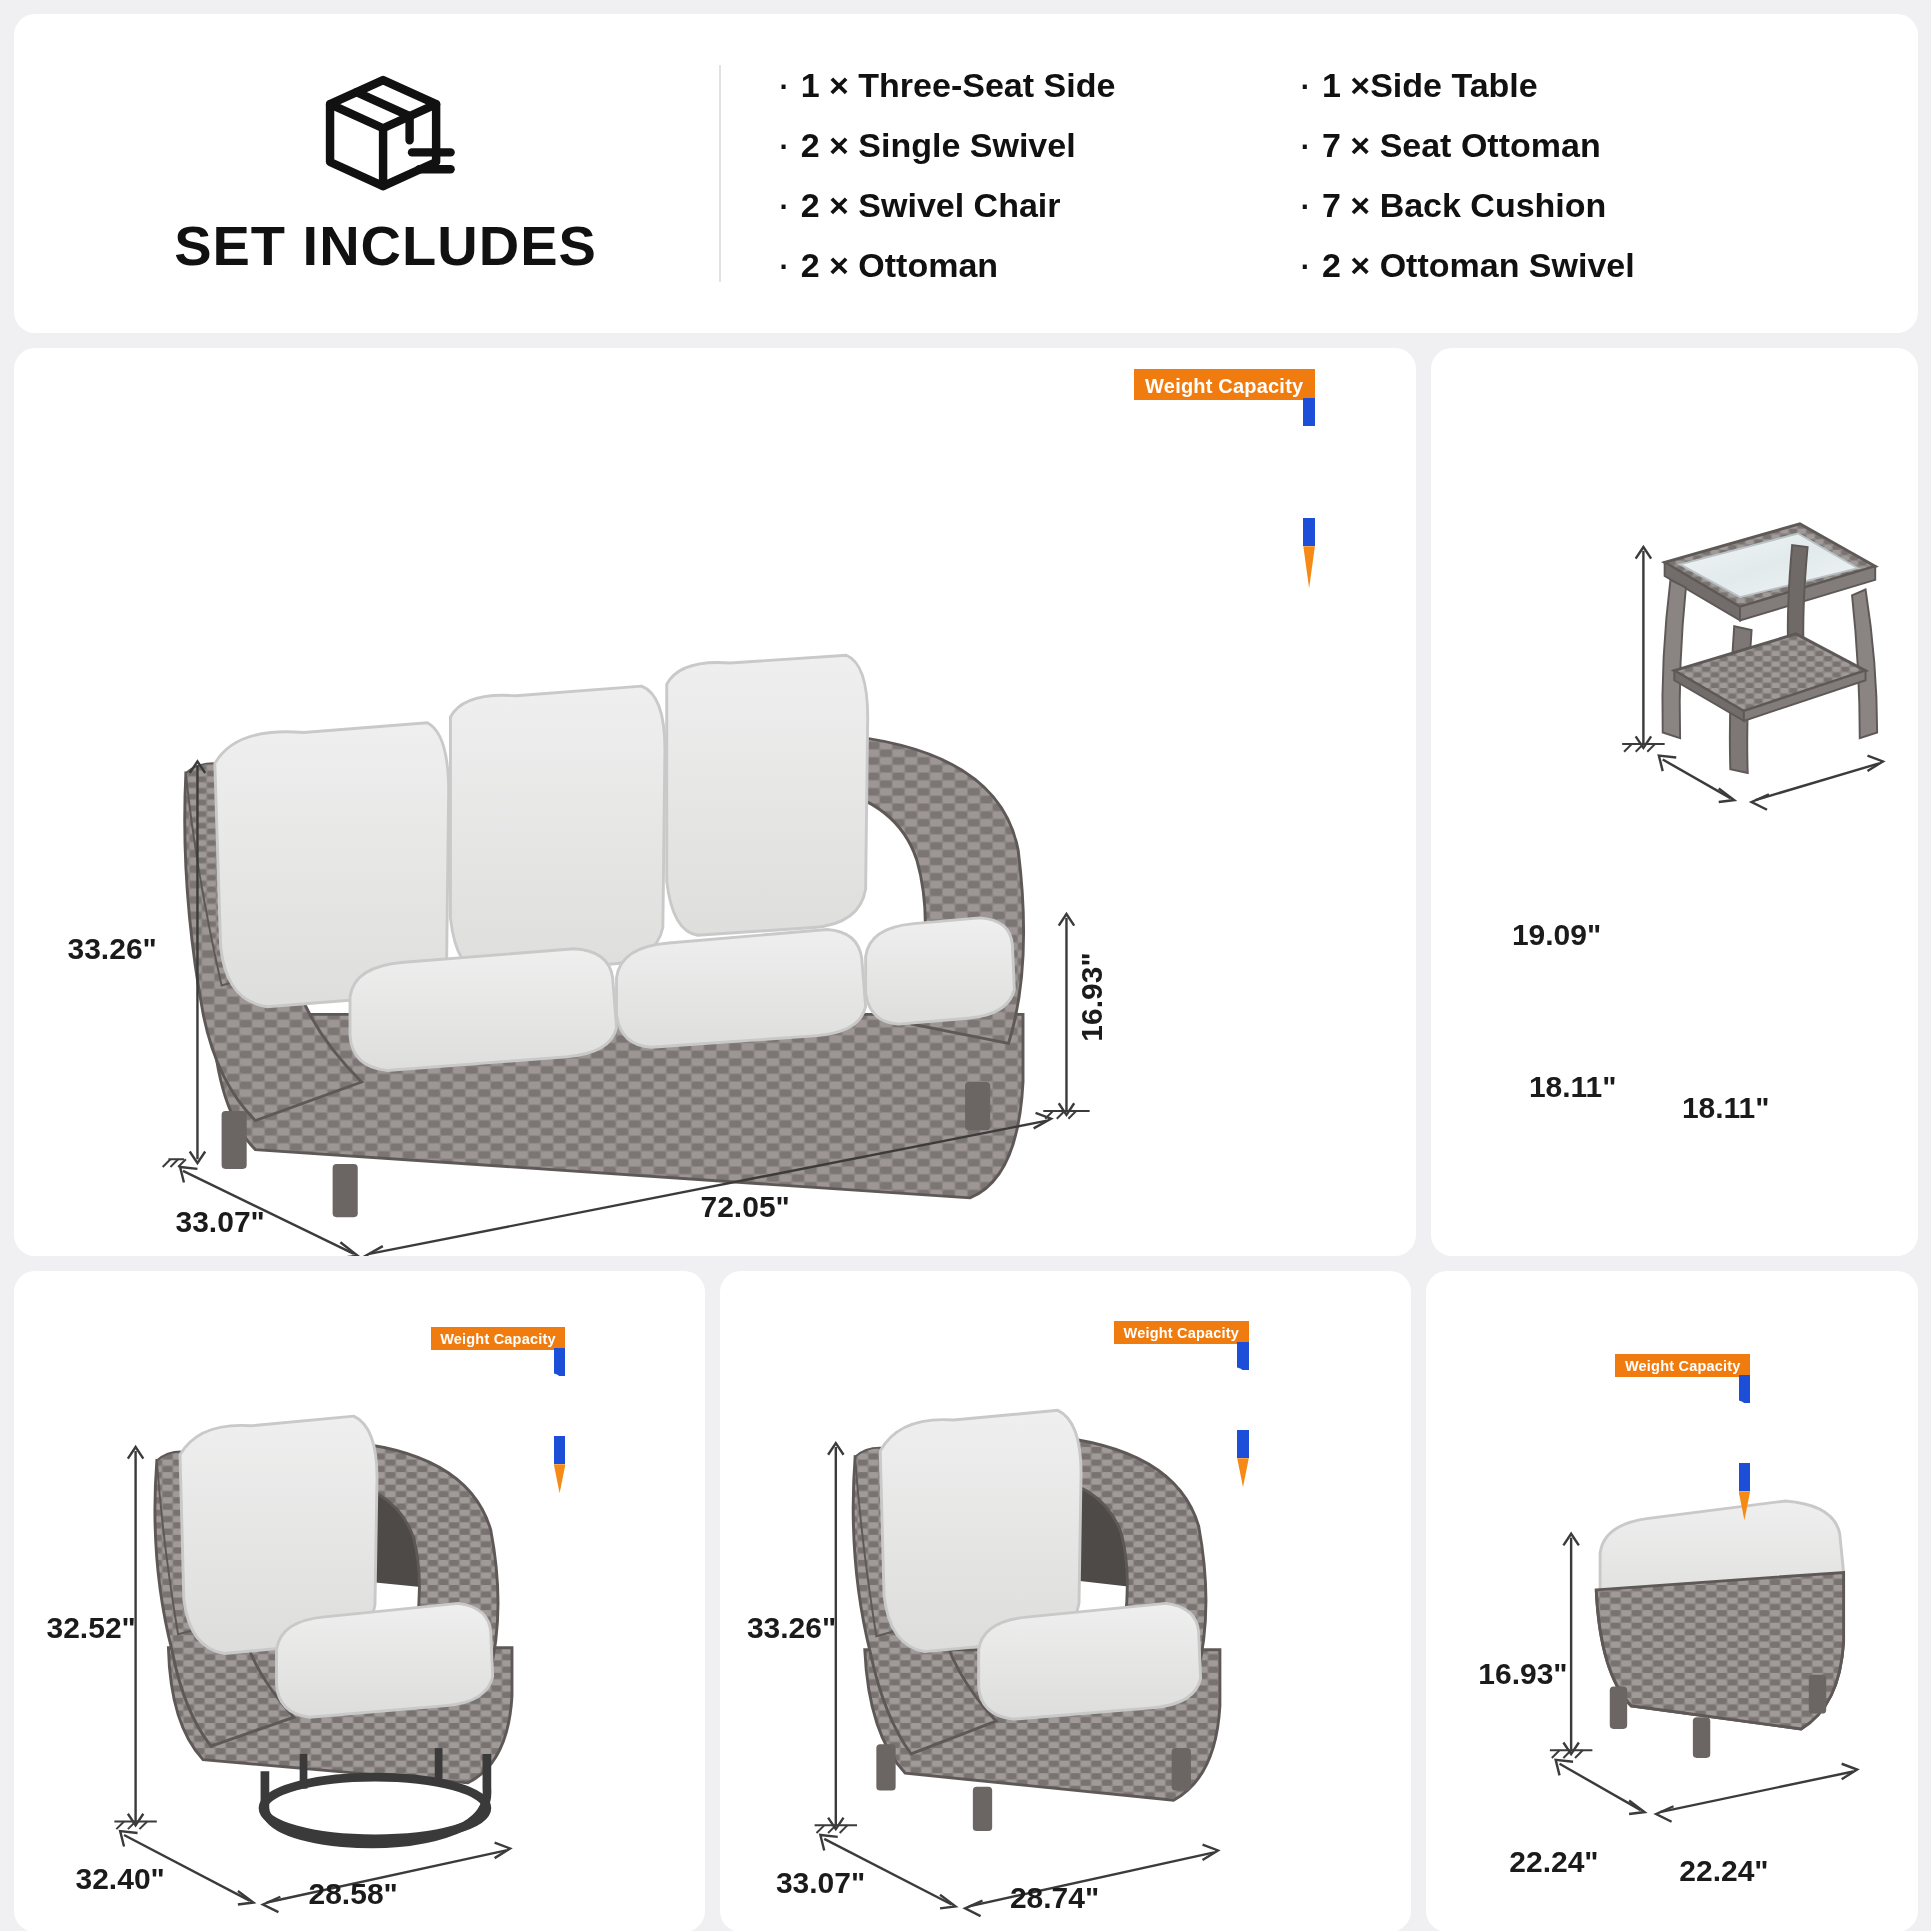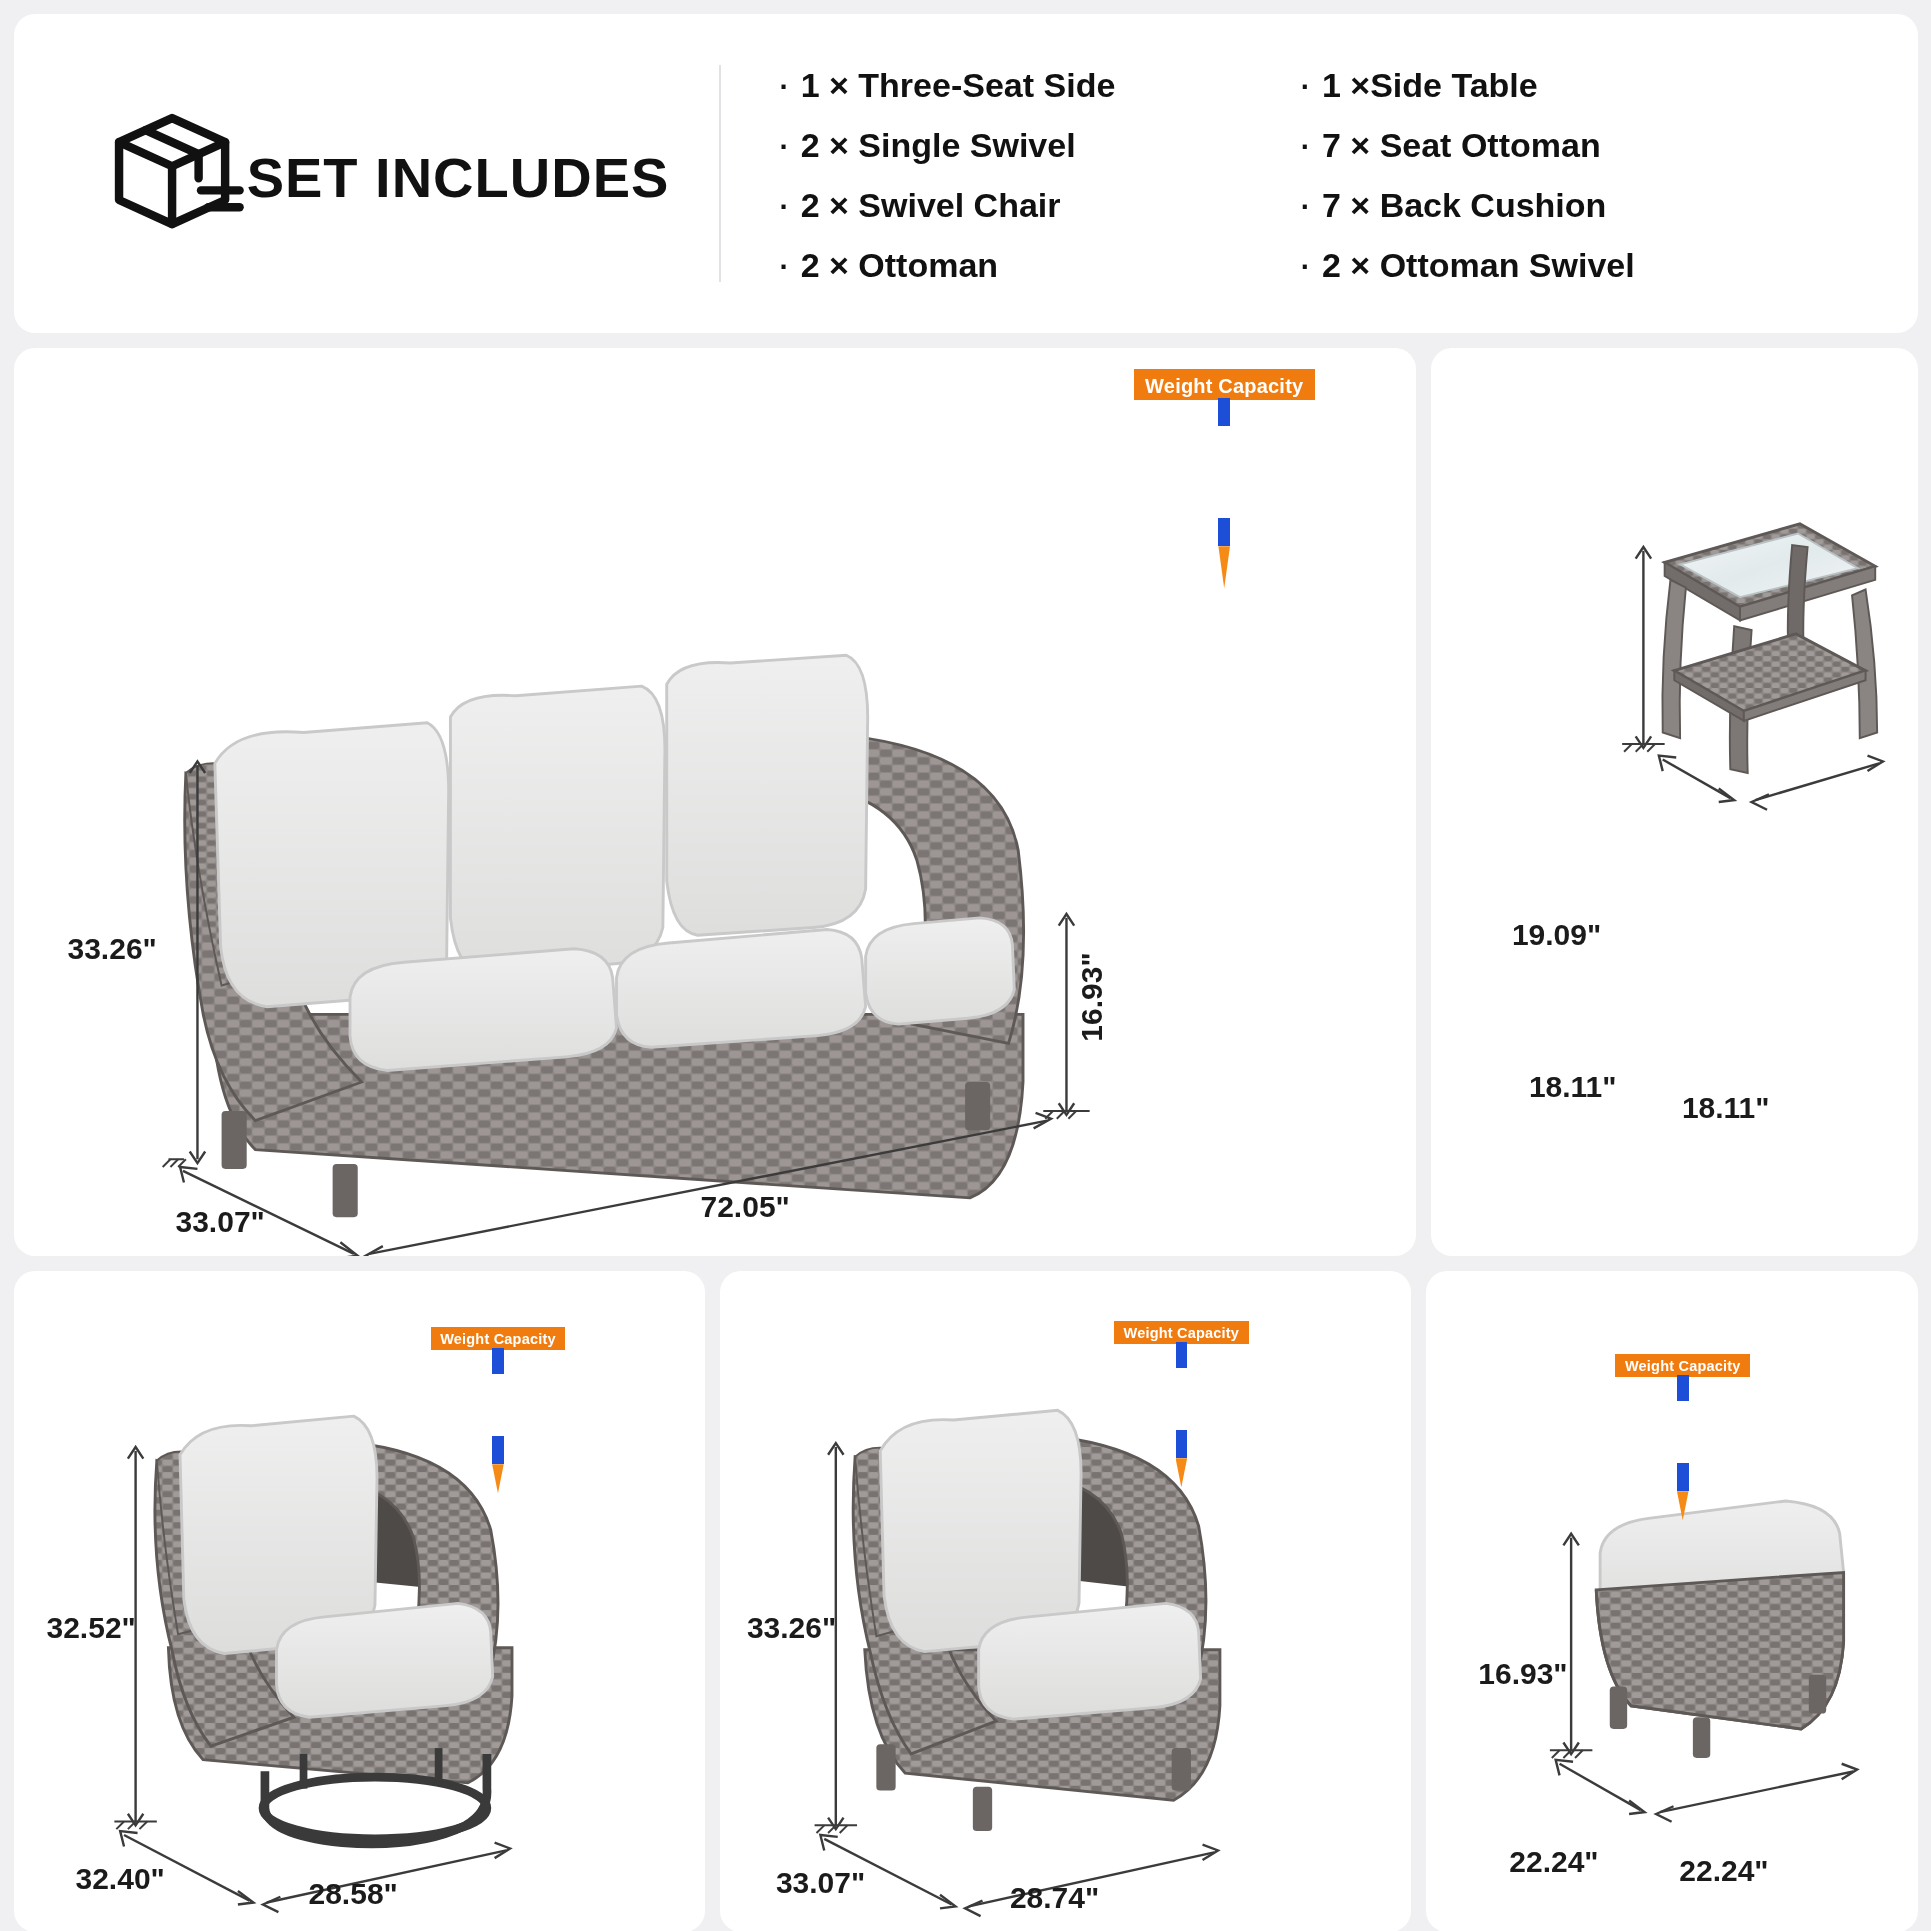--- a/index.html
+++ b/index.html
@@ -23,20 +23,21 @@
     border-radius: 21px;
     height: 319px;
     display: flex;
     align-items: center;
     padding: 0 39px;
     flex: none;
   }
   .includes-left {
     width: 666px;
     display: flex;
+    flex-direction: column;
     align-items: center;
     justify-content: center;
   }
   .box-icon { width: 145px; height: 135px; display:block; }
   .includes-title {
     font-size: 56px;
     font-weight: bold;
     letter-spacing: 1px;
     color: #111;
     margin-top: 9.7px;
@@ -79,21 +80,21 @@
   .card-sofa { width: 1402px; }
   .card-table { flex: 1; }
   .card-swivel { width: 691px; }
   .card-chair { width: 691px; }
   .card-ottoman { flex: 1; }
 
   
   .badge {
     position: absolute;
     color: #fff;
-    text-align: center;
+    text-align: right;
     font-weight: bold;
     line-height: 1;
     z-index: 6;
   }
   .badge .cap {
     background: #F07C10;
     font-size: 20px;
     padding: 6.8px 11.6px 4.8px;
     display: block;
     letter-spacing: 0.2px;

